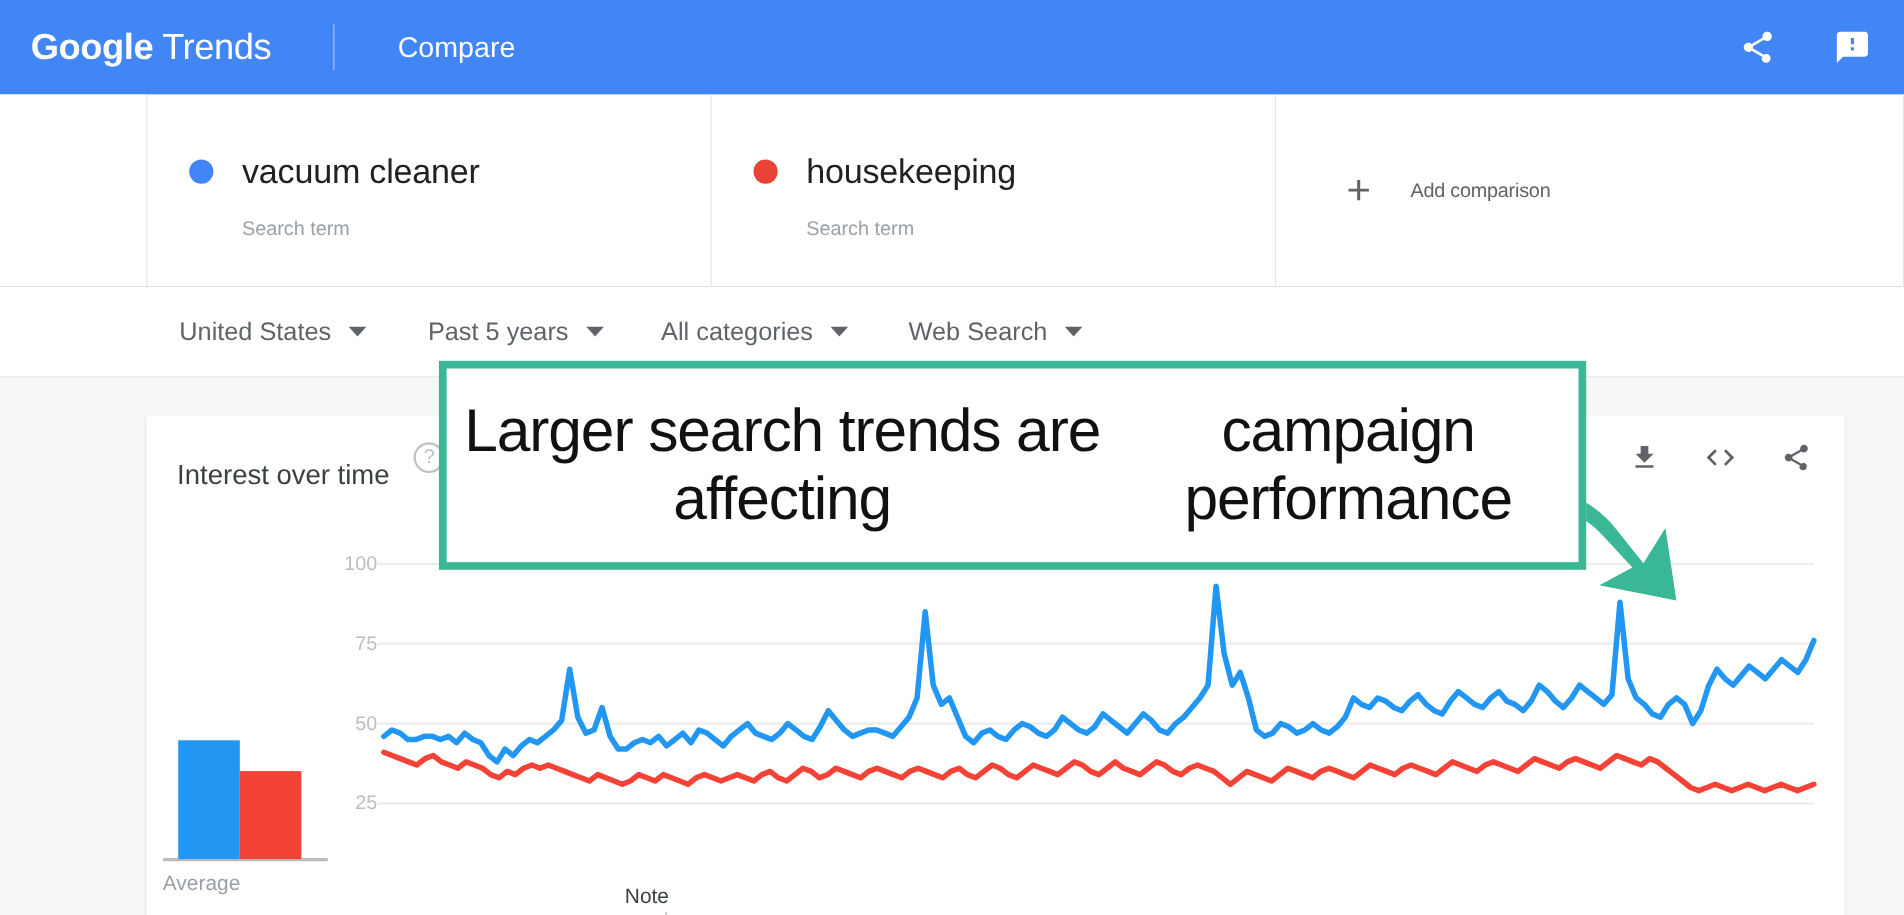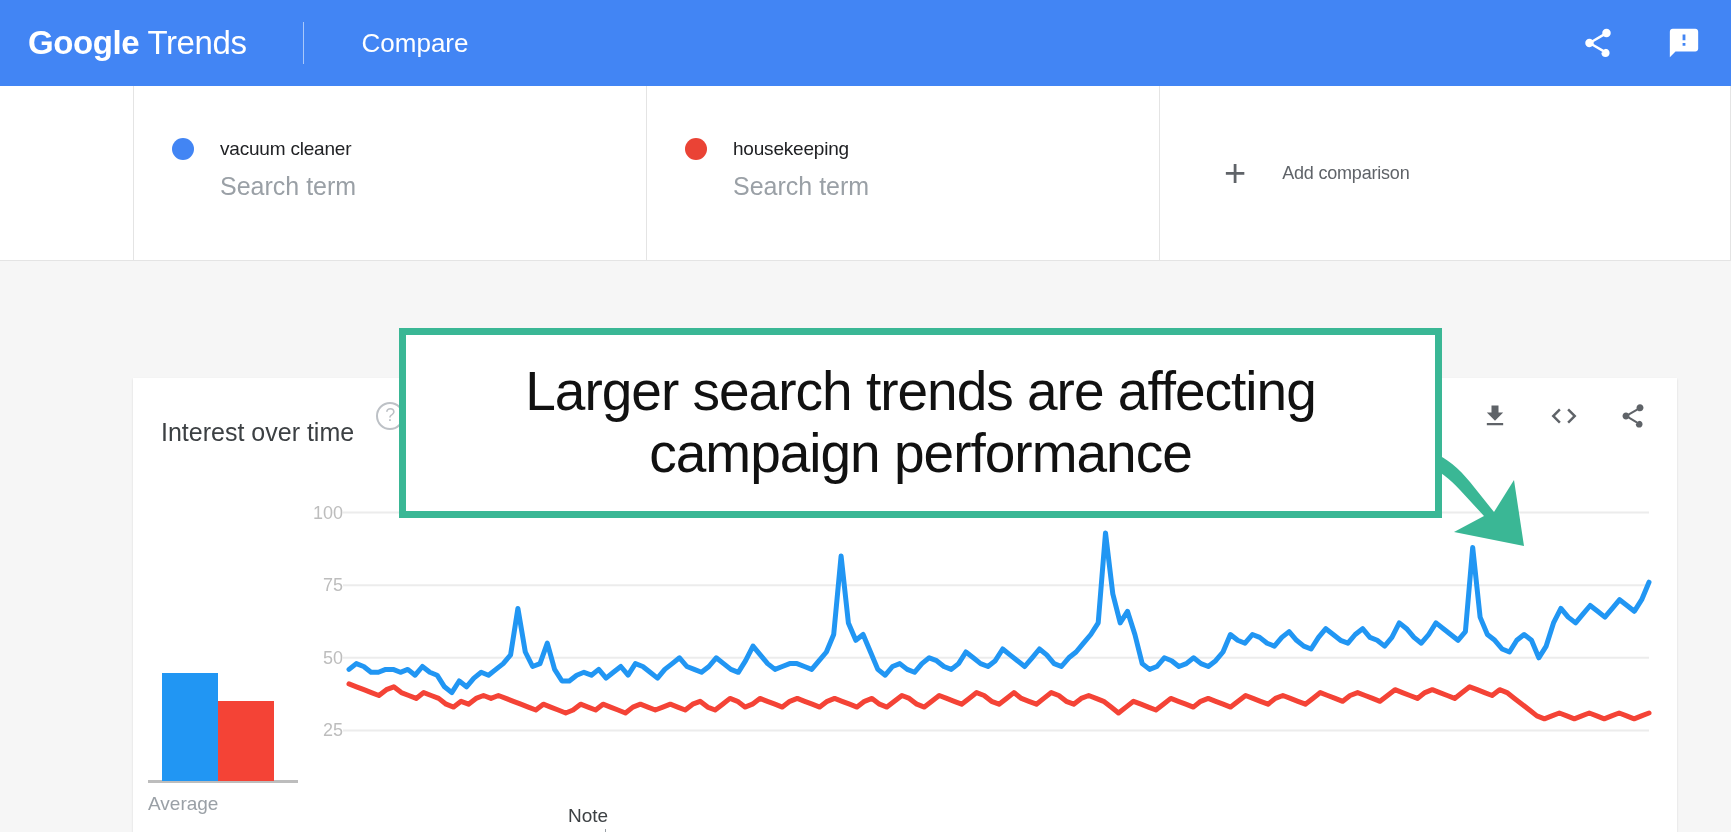--- a/index.html
+++ b/index.html
@@ -33,22 +33,22 @@
   .term-card {
     height:100%; padding:52px 0 0 38px; border-left:1px solid #e4e4e4;
     position:relative;
   }
   .term-card.t1 { width:513px; }
   .term-card.t2 { width:513px; }
   .term-head { display:flex; align-items:center; }
   .dot { width:22px; height:22px; border-radius:50%; flex:0 0 auto; }
   .dot.blue { background:#4285F4; }
   .dot.red  { background:#EA4335; }
-  .term-name { font-size:19px; color:#202124; margin-left:26px; letter-spacing:-0.2px; }
-  .term-sub { font-size:25px; color:#9aa0a6; margin-left:48px; margin-top:12px; }
+  .term-name { font-size:31px; color:#202124; margin-left:26px; letter-spacing:-0.2px; }
+  .term-sub { font-size:18px; color:#9aa0a6; margin-left:48px; margin-top:24px; }
   .add-card {
     flex:1 1 auto; height:100%; border-left:1px solid #e4e4e4;
     display:flex; align-items:center; padding-left:64px; cursor:pointer;
   }
   .plus { font-size:38px; color:#5f6368; font-weight:300; line-height:1; }
   .add-label { font-size:18px; color:#5f6368; margin-left:36px; letter-spacing:-0.2px; }
   .terms-right-edge { width:1px; height:100%; background:#e4e4e4; }
 
   
   .filters {
@@ -85,21 +85,21 @@
   .ylabels { position:absolute; left:150px; top:0; width:60px; height:430px; }
   .ylab { position:absolute; right:0; font-size:18px; color:#bdbdbd; transform:translateY(-50%); }
   svg.series { position:absolute; left:0; top:0; }
   .note-mark { position:absolute; bottom:36px; left:472px; width:1px; height:18px; background:#9aa0a6; }
   .note-txt { position:absolute; bottom:56px; left:435px; font-size:19px; color:#3c4043; }
 
   
   .callout {
     position:absolute; left:399px; top:328px; width:1043px; height:190px;
     background:#fff; border:7px solid #3ab795; z-index:30;
-    display:flex; flex-direction:column; align-items:center; justify-content:center;
+    display:flex; align-items:center; justify-content:center;
   }
   .callout-line { font-size:55px; color:#111; line-height:1.12; text-align:center; letter-spacing:-1px; font-weight:400; }
   .arrow { position:absolute; left:1318px; top:420px; width:230px; height:130px; z-index:29; pointer-events:none; }
 </style>
 </head>
 <body>
 
 <div id="root">
 
   <div class="topbar">
@@ -142,20 +142,38 @@
       <div class="term-sub">Search term</div>
     </div>
 
     <div class="add-card">
       <span class="plus">+</span>
       <span class="add-label">Add comparison</span>
     </div>
     <div class="terms-right-edge"></div>
   </div>
 
+  <div class="filters">
+    <div class="filter" style="position:absolute;left:163px;">
+      <span class="ftxt">United States</span>
+      <span class="caret"></span>
+    </div>
+    <div class="filter" style="position:absolute;left:389px;">
+      <span class="ftxt">Past 5 years</span>
+      <span class="caret"></span>
+    </div>
+    <div class="filter" style="position:absolute;left:601px;">
+      <span class="ftxt">All categories</span>
+      <span class="caret"></span>
+    </div>
+    <div class="filter" style="position:absolute;left:826px;">
+      <span class="ftxt">Web Search</span>
+      <span class="caret"></span>
+    </div>
+  </div>
 
   <div class="chart-card">
     <div class="chart-head">
       <span class="chart-title">Interest over time</span>
       <span class="qmark">?</span>
 
       <div class="chart-head-actions">
         <span class="ic">
           <svg width="28" height="28" viewBox="0 0 24 24" fill="#5f6368">
             <path d="M19 9h-4V3H9v6H5l7 7 7-7zM5 18v2h14v-2H5z"></path>

